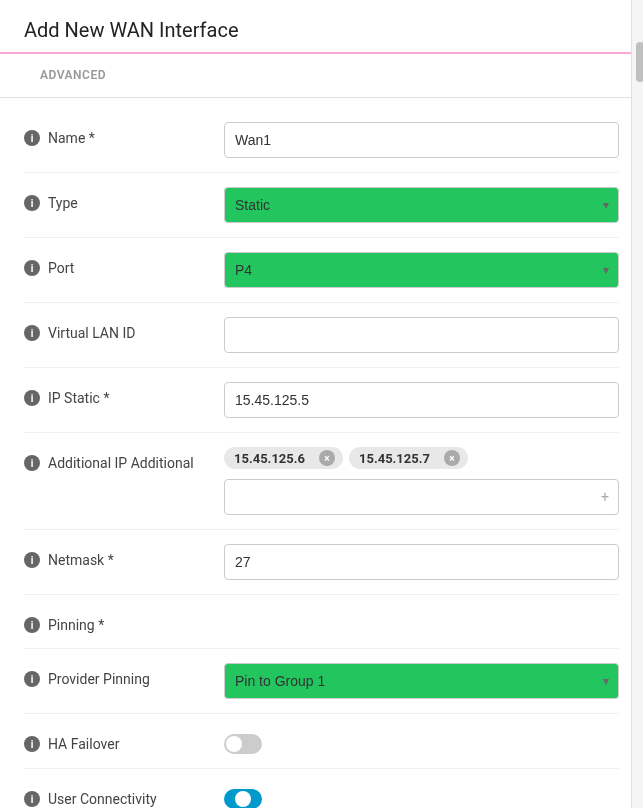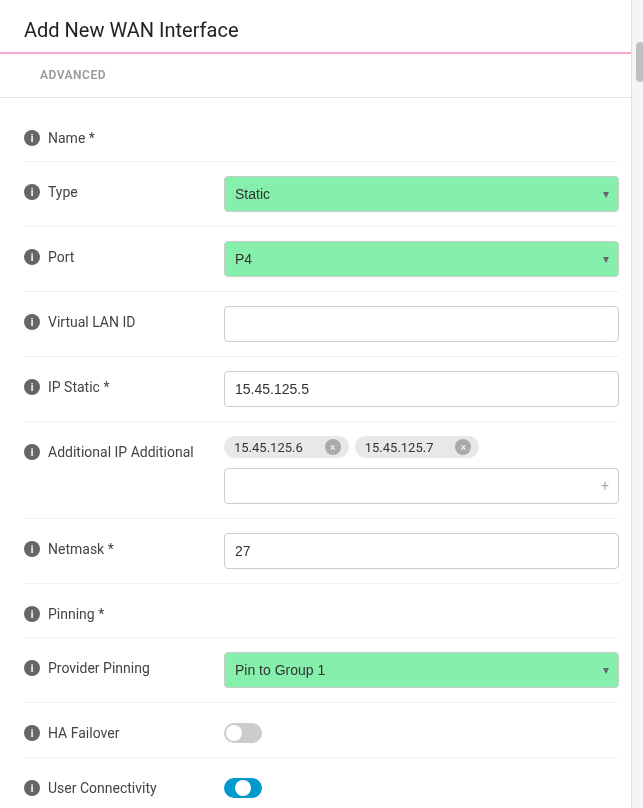--- a/index.html
+++ b/index.html
@@ -129,21 +129,21 @@
     }
     .form-select {
       width: 100%;
       height: 36px;
       border: 1px solid #ccc;
       border-radius: 4px;
       padding: 0 30px 0 10px;
       font-size: 14px;
       color: #333;
       appearance: none;
-      background: #86efac;
+      background: #22c55e;
       outline: none;
       cursor: pointer;
     }
     .select-arrow {
       position: absolute;
       right: 10px;
       top: 50%;
       transform: translateY(-50%);
       pointer-events: none;
       color: #666;
@@ -157,21 +157,22 @@
       margin-bottom: 6px;
     }
     .ip-tag {
       display: inline-flex;
       align-items: center;
       background: #e8e8e8;
       border-radius: 12px;
       padding: 3px 8px 3px 10px;
       font-size: 13px;
       color: #333;
-      gap: 22px;
+      gap: 14px;
+      font-weight: bold;
     }
     .ip-tag-remove {
       width: 16px;
       height: 16px;
       border-radius: 50%;
       background: #aaa;
       color: #fff;
       display: inline-flex;
       align-items: center;
       justify-content: center;
@@ -256,20 +257,23 @@
   <div class="tabs" data-name="tabs-bar">
     <div class="tab" data-name="tab-advanced">ADVANCED</div>
   </div>
 
   <div class="form-body" data-name="form-body">
 
     <div class="form-row" data-name="form-row-name">
       <div class="form-label" data-name="label-name">
         <span class="info-icon" data-name="info-icon-name">i</span>
         <span>Name *</span>
+      </div>
+      <div class="form-control-wrap" data-name="control-name">
+        <input class="form-input" type="text" data-name="name-input" value="Wan1" style="">
       </div>
     </div>
 
     <div class="form-row" data-name="form-row-type">
       <div class="form-label" data-name="label-type">
         <span class="info-icon" data-name="info-icon-type">i</span>
         <span>Type</span>
       </div>
       <div class="form-control-wrap" data-name="control-type">
         <div class="form-select-wrap" data-name="type-select-wrap">

